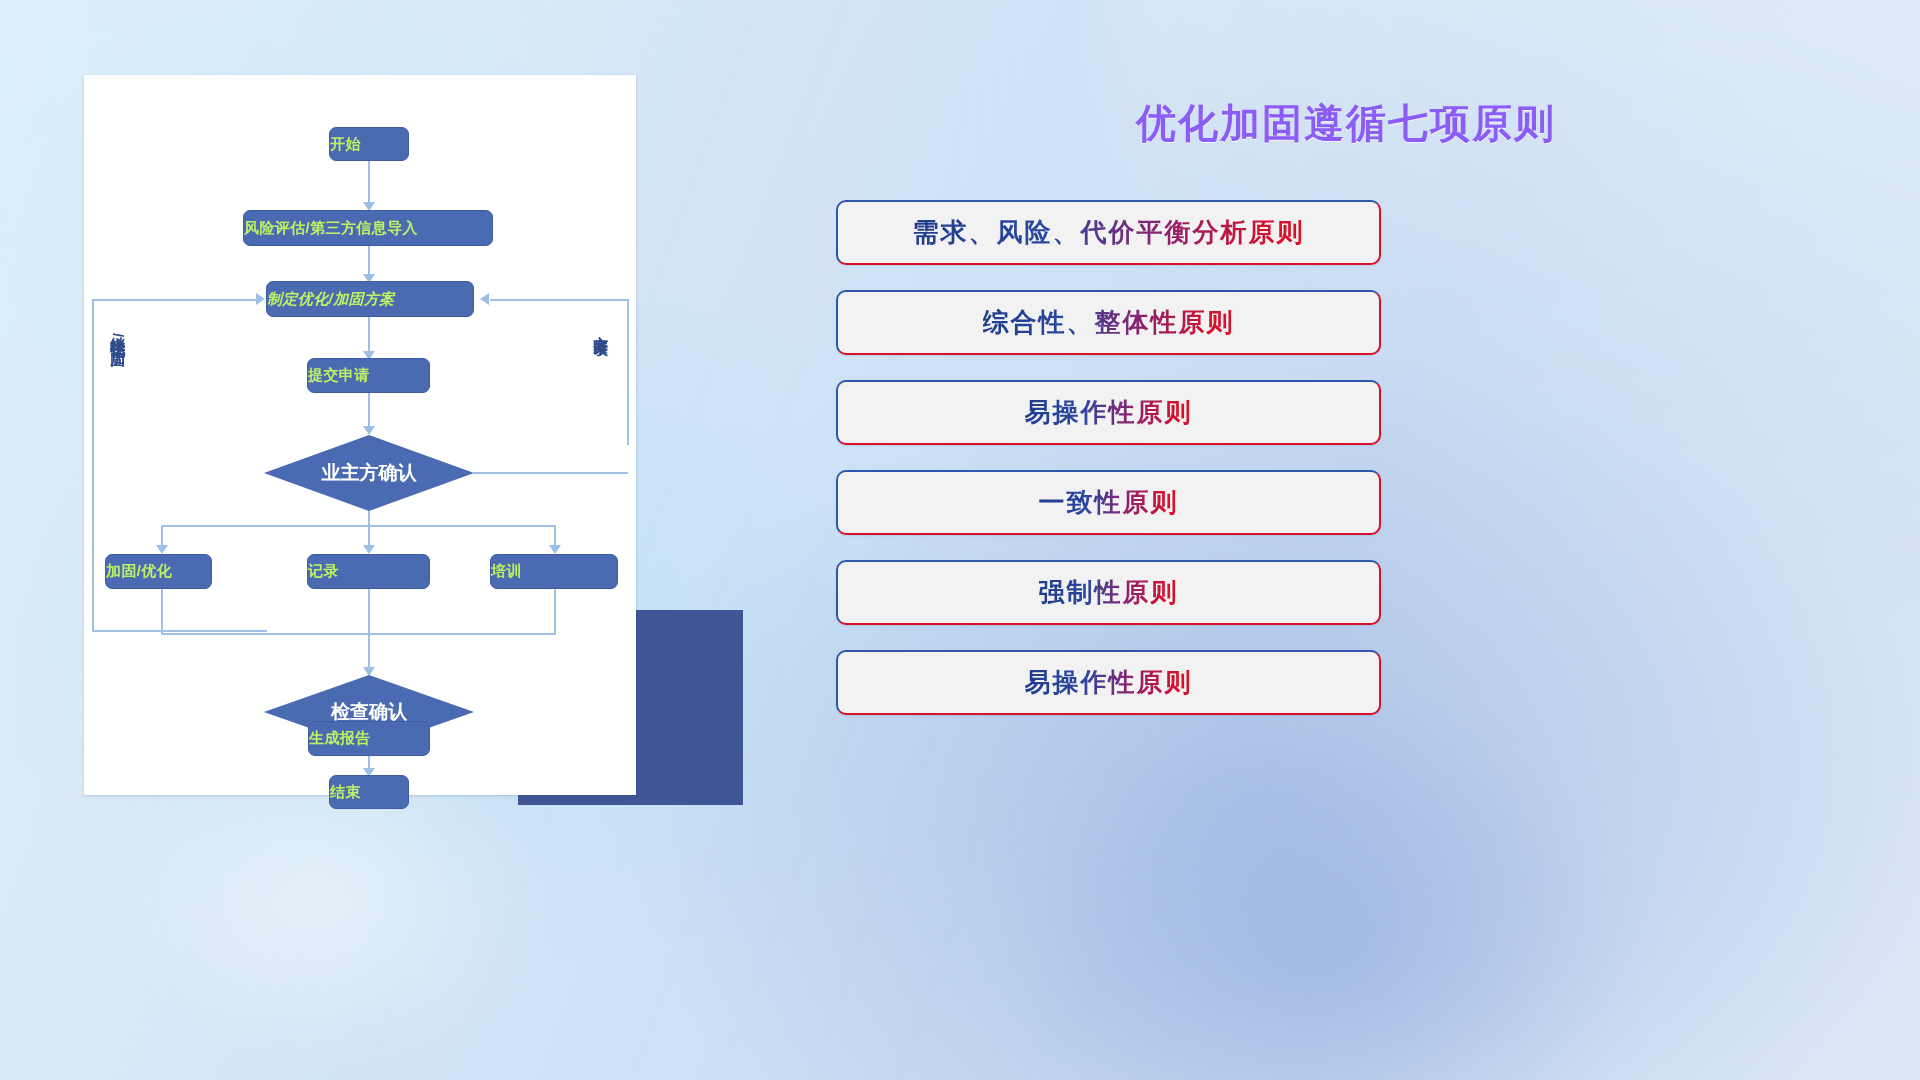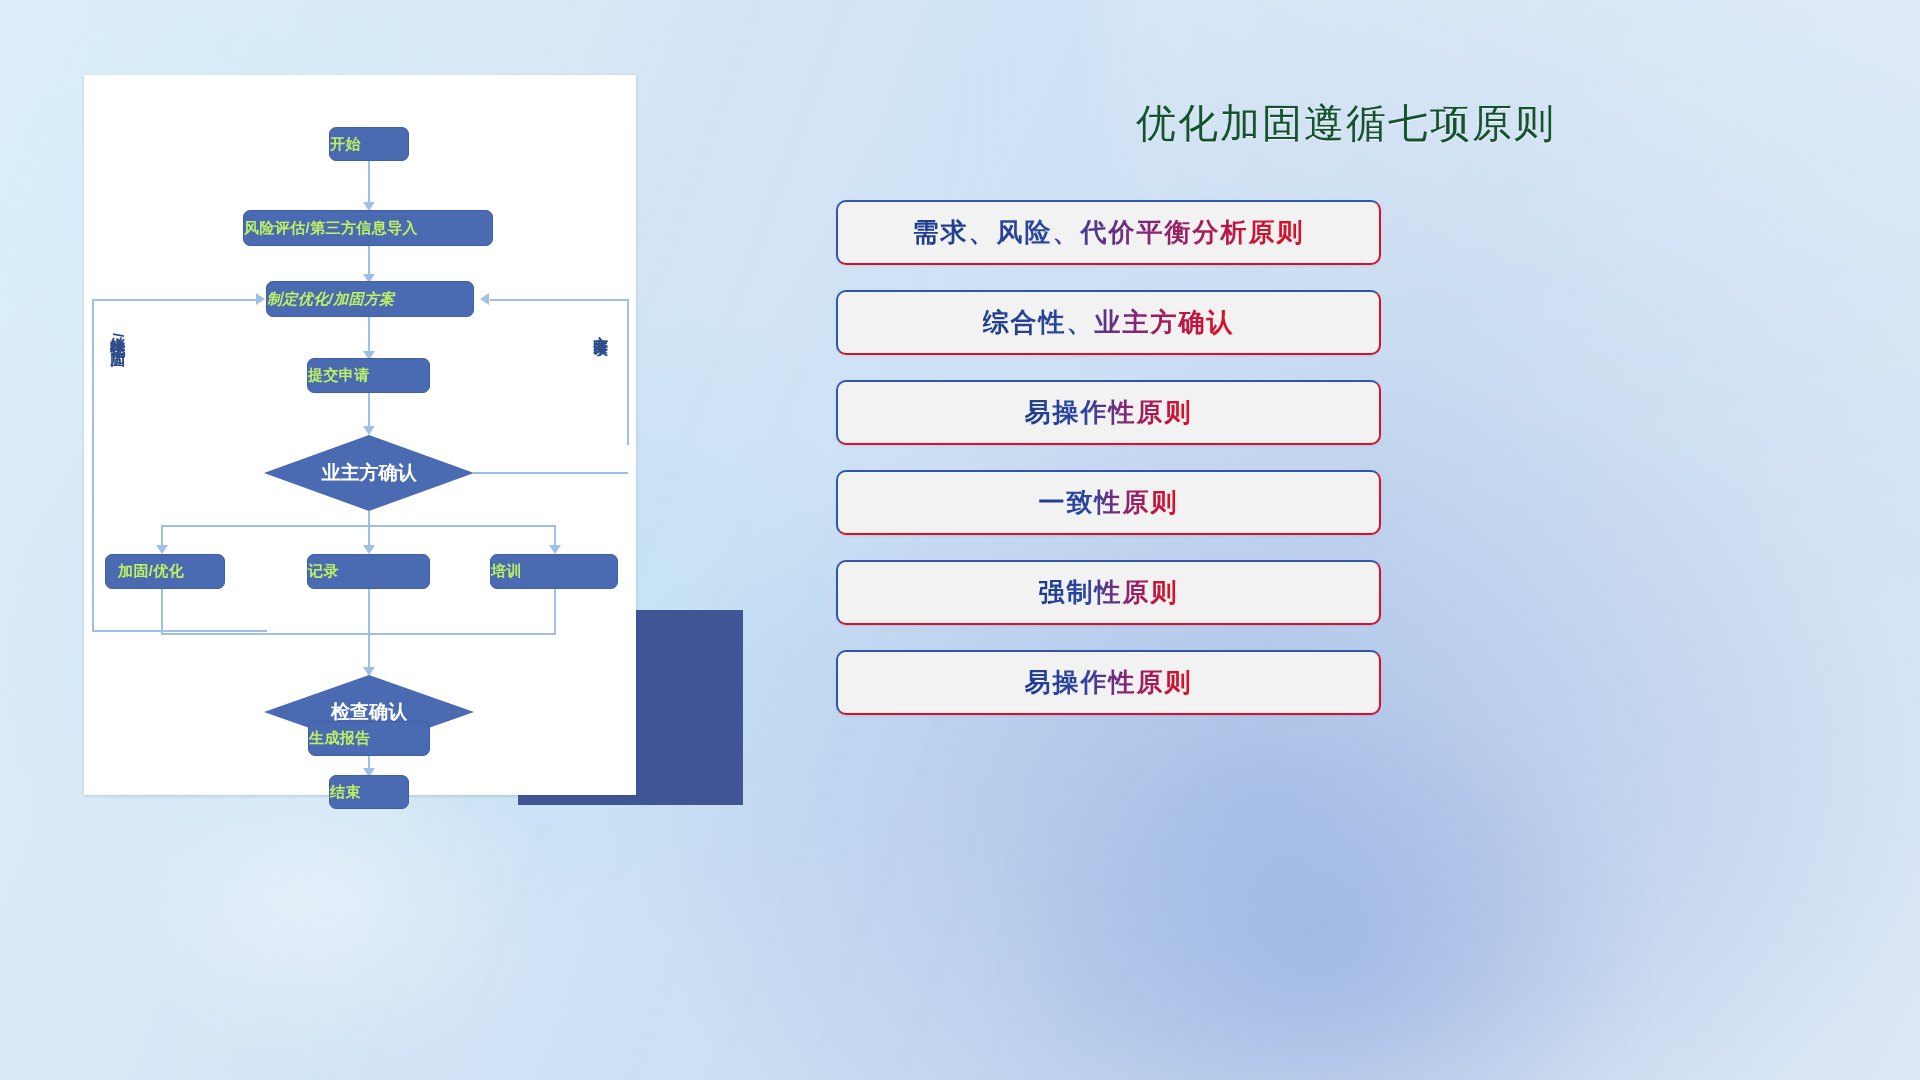--- a/index.html
+++ b/index.html
@@ -57,21 +57,21 @@
   .arrow-r{position:absolute;width:0;height:0;border-top:6px solid transparent;border-bottom:6px solid transparent;border-left:9px solid #9ec0e6;}
 
   
   .vlabel{position:absolute;writing-mode:vertical-rl;text-orientation:upright;
     color:#2f4d8c;font-size:15px;font-weight:700;letter-spacing:2px;line-height:1.05;}
   .vlabel.slash{text-orientation:mixed;}
 
   
   .right{position:absolute;left:836px;top:78px;width:1020px;height:940px;}
   .right-title{position:absolute;left:100px;top:18px;width:820px;text-align:center;
-    font-size:40px;font-weight:400;color:#14532d;letter-spacing:2px;
+    font-size:40px;font-weight:700;color:#8b5cf6;letter-spacing:2px;
     text-shadow:0 1px 0 rgba(255,255,255,0.75);}
 
   .pill-list{position:absolute;left:0;top:122px;width:648px;}
   .pill{position:relative;box-sizing:border-box;width:545px;height:65px;margin-bottom:25px;
     background:#f2f2f2;border-radius:10px;
     border-top:2px solid #2f56a8;border-left:2px solid #2f56a8;
     border-right:2px solid #d8102a;border-bottom:2px solid #d8102a;
     display:flex;align-items:center;justify-content:center;
     box-shadow:0 1px 2px rgba(40,60,110,0.10);}
   .pill-text{font-size:26px;font-weight:700;letter-spacing:2px;
@@ -136,21 +136,21 @@
       <div class="hline" style="left:389px;top:397px;width:155px;"></div>
 
       <div class="vline" style="left:284px;top:436px;height:40px;"></div>
       <div class="hline" style="left:77px;top:450px;width:394px;"></div>
       <div class="vline" style="left:77px;top:450px;height:26px;"></div>
       <div class="vline" style="left:470px;top:450px;height:26px;"></div>
       <div class="arrow-d" style="left:72px;top:470px;"></div>
       <div class="arrow-d" style="left:279px;top:470px;"></div>
       <div class="arrow-d" style="left:465px;top:470px;"></div>
 
-      <div class="node" style="left:21px;top:479px;width:120px;height:35px;padding-left:12px;">
+      <div class="node" style="left:21px;top:479px;width:107px;height:35px;">
         <span>加固/优化</span>
       </div>
       <div class="node" style="left:223px;top:479px;width:123px;height:35px;">
         <span>记录</span>
       </div>
       <div class="node" style="left:406px;top:479px;width:128px;height:35px;">
         <span>培训</span>
       </div>
 
       <div class="vline" style="left:77px;top:514px;height:46px;"></div>
@@ -185,21 +185,21 @@
 <div class="right">
 
   <div class="right-title">优化加固遵循七项原则</div>
 
   <div class="pill-list">
 
     <div class="pill">
       <span class="pill-text">需求、风险、代价平衡分析原则</span>
     </div>
     <div class="pill">
-      <span class="pill-text">综合性、业主方确认</span>
+      <span class="pill-text">综合性、整体性原则</span>
     </div>
     <div class="pill">
       <span class="pill-text">易操作性原则</span>
     </div>
     <div class="pill">
       <span class="pill-text">一致性原则</span>
     </div>
     <div class="pill">
       <span class="pill-text">强制性原则</span>
     </div>

